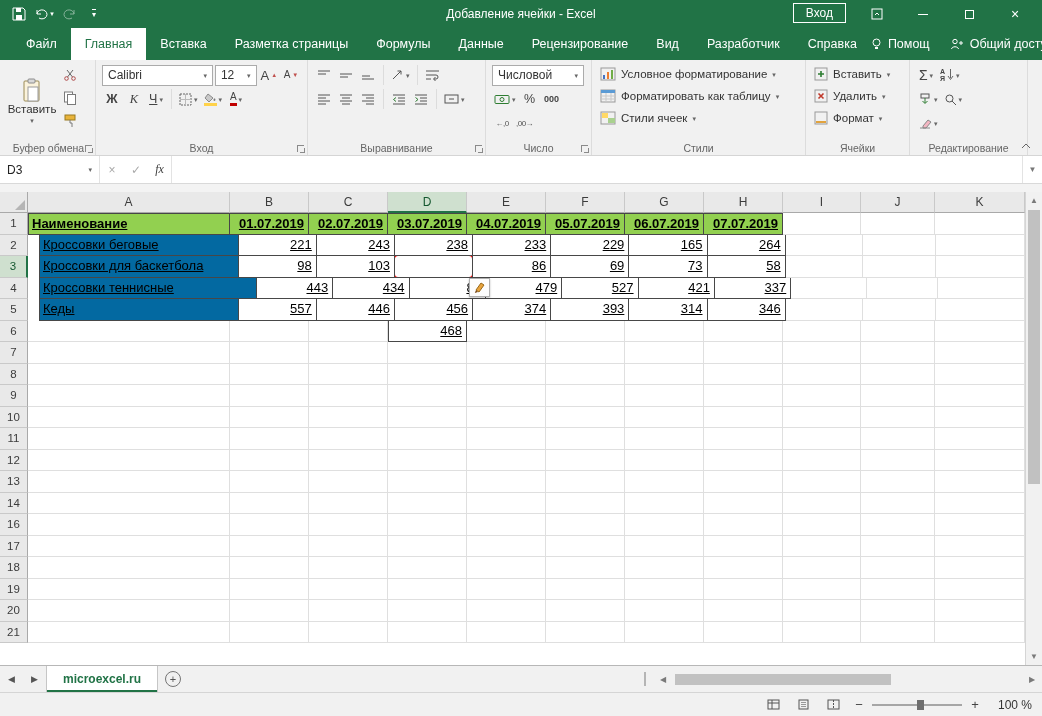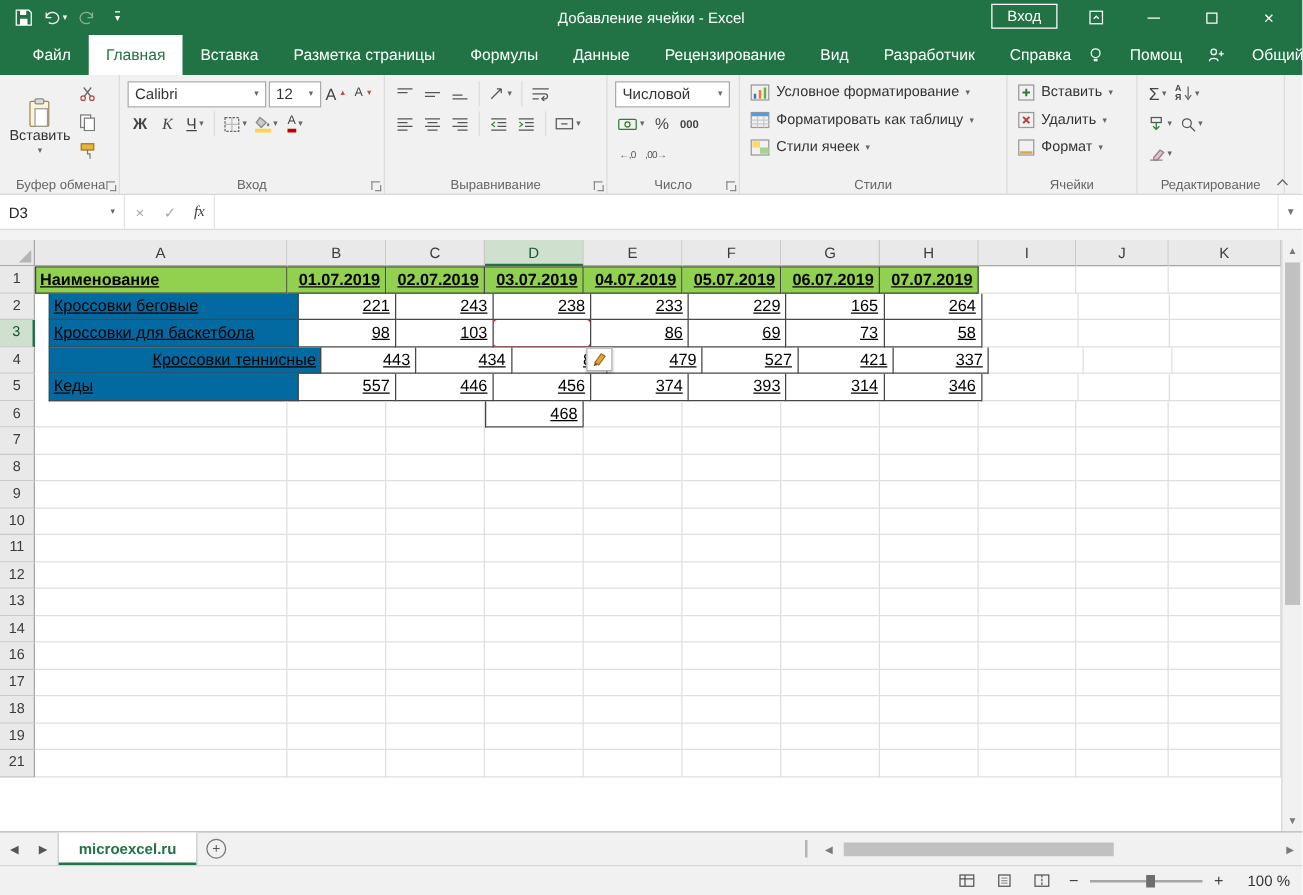--- a/index.html
+++ b/index.html
@@ -24,21 +24,21 @@
   .login{border:1px solid #fff;padding:2px 12px;font-size:12px;}
   .wbtn{width:30px;height:22px;display:flex;align-items:center;justify-content:center;font-size:14px;color:#fff;}
   .minbar{display:inline-block;width:10px;border-top:1px solid #fff;}
   .maxbox{display:inline-block;width:9px;height:9px;border:1px solid #fff;}
 
   
   .tabrow{flex:0 0 32px;background:var(--green);display:flex;align-items:stretch;padding-left:12px;color:#fff;}
   .rtab{padding:0 14px;display:flex;align-items:center;font-size:12.5px;white-space:nowrap;}
   .rtab.active{background:#fff;color:var(--green);}
   .tabrow-right{margin-left:auto;display:flex;align-items:center;gap:20px;padding-right:14px;}
-  .tr-item{display:flex;align-items:center;gap:22px;font-size:12.5px;white-space:nowrap;text-align:right;}
+  .tr-item{display:flex;align-items:center;gap:6px;font-size:12.5px;white-space:nowrap;text-align:right;}
 
   
   .ribbon{position:relative;flex:0 0 96px;background:var(--ribbon);border-bottom:1px solid var(--line);display:flex;align-items:stretch;padding-left:2px;}
   .group{position:relative;padding:3px 6px 16px;border-right:1px solid #dcdcdc;display:flex;flex-direction:column;}
   .glabel{position:absolute;bottom:1px;left:0;right:0;text-align:center;font-size:10.5px;color:#666;white-space:nowrap;overflow:hidden;}
   .launcher{position:absolute;right:3px;bottom:3px;width:7px;height:7px;border-left:1px solid #8a8a8a;border-top:1px solid #8a8a8a;}
   .launcher::after{content:"";position:absolute;right:-1px;bottom:-1px;width:4px;height:4px;border-right:1px solid #8a8a8a;border-bottom:1px solid #8a8a8a;}
   .frow{display:flex;align-items:center;gap:2px;height:24px;}
   .gbody.row{display:flex;flex-direction:row;gap:4px;flex:1;}
   .bigbtn{width:48px;display:flex;flex-direction:column;align-items:center;justify-content:center;gap:1px;font-size:11.5px;color:#333;}
@@ -585,21 +585,21 @@
             <div class="cell tb num" style="width: 79px;">86</div>
             <div class="cell tb num" style="width: 79px;">69</div>
             <div class="cell tb num" style="width: 79px;">73</div>
             <div class="cell tb num" style="width: 79px;">58</div>
             <div class="cell num" style="width: 78px;"></div>
             <div class="cell num" style="width: 74px;"></div>
             <div class="cell num" style="width: 90px; flex: 1 1 auto;"></div>
           </div>
           <div class="grow">
             <div class="rhdr">4</div>
-            <div class="cell tb tan bl" style="width: 226px; text-align: right;">Кроссовки теннисные</div>
+            <div class="cell tb tan bl" style="width: 226px;">Кроссовки теннисные</div>
             <div class="cell tb num" style="width: 79px;">443</div>
             <div class="cell tb num" style="width: 79px;">434</div>
             <div class="cell tb num" style="width: 79px;">82</div>
             <div class="cell tb num" style="width: 79px;">479</div>
             <div class="cell tb num" style="width: 79px;">527</div>
             <div class="cell tb num" style="width: 79px;">421</div>
             <div class="cell tb num" style="width: 79px;">337</div>
             <div class="cell num" style="width: 78px;"></div>
             <div class="cell num" style="width: 74px;"></div>
             <div class="cell num" style="width: 90px; flex: 1 1 auto;"></div>
@@ -794,20 +794,34 @@
             <div class="cell num" style="width: 79px;"></div>
             <div class="cell num" style="width: 79px;"></div>
             <div class="cell num" style="width: 79px;"></div>
             <div class="cell num" style="width: 79px;"></div>
             <div class="cell num" style="width: 79px;"></div>
             <div class="cell num" style="width: 78px;"></div>
             <div class="cell num" style="width: 74px;"></div>
             <div class="cell num" style="width: 90px; flex: 1 1 auto;"></div>
           </div>
           <div class="grow">
+            <div class="rhdr">20</div>
+            <div class="cell" style="width: 202px;"></div>
+            <div class="cell num" style="width: 79px;"></div>
+            <div class="cell num" style="width: 79px;"></div>
+            <div class="cell num" style="width: 79px;"></div>
+            <div class="cell num" style="width: 79px;"></div>
+            <div class="cell num" style="width: 79px;"></div>
+            <div class="cell num" style="width: 79px;"></div>
+            <div class="cell num" style="width: 79px;"></div>
+            <div class="cell num" style="width: 78px;"></div>
+            <div class="cell num" style="width: 74px;"></div>
+            <div class="cell num" style="width: 90px; flex: 1 1 auto;"></div>
+          </div>
+          <div class="grow">
             <div class="rhdr">21</div>
             <div class="cell" style="width: 202px;"></div>
             <div class="cell num" style="width: 79px;"></div>
             <div class="cell num" style="width: 79px;"></div>
             <div class="cell num" style="width: 79px;"></div>
             <div class="cell num" style="width: 79px;"></div>
             <div class="cell num" style="width: 79px;"></div>
             <div class="cell num" style="width: 79px;"></div>
             <div class="cell num" style="width: 79px;"></div>
             <div class="cell num" style="width: 78px;"></div>

